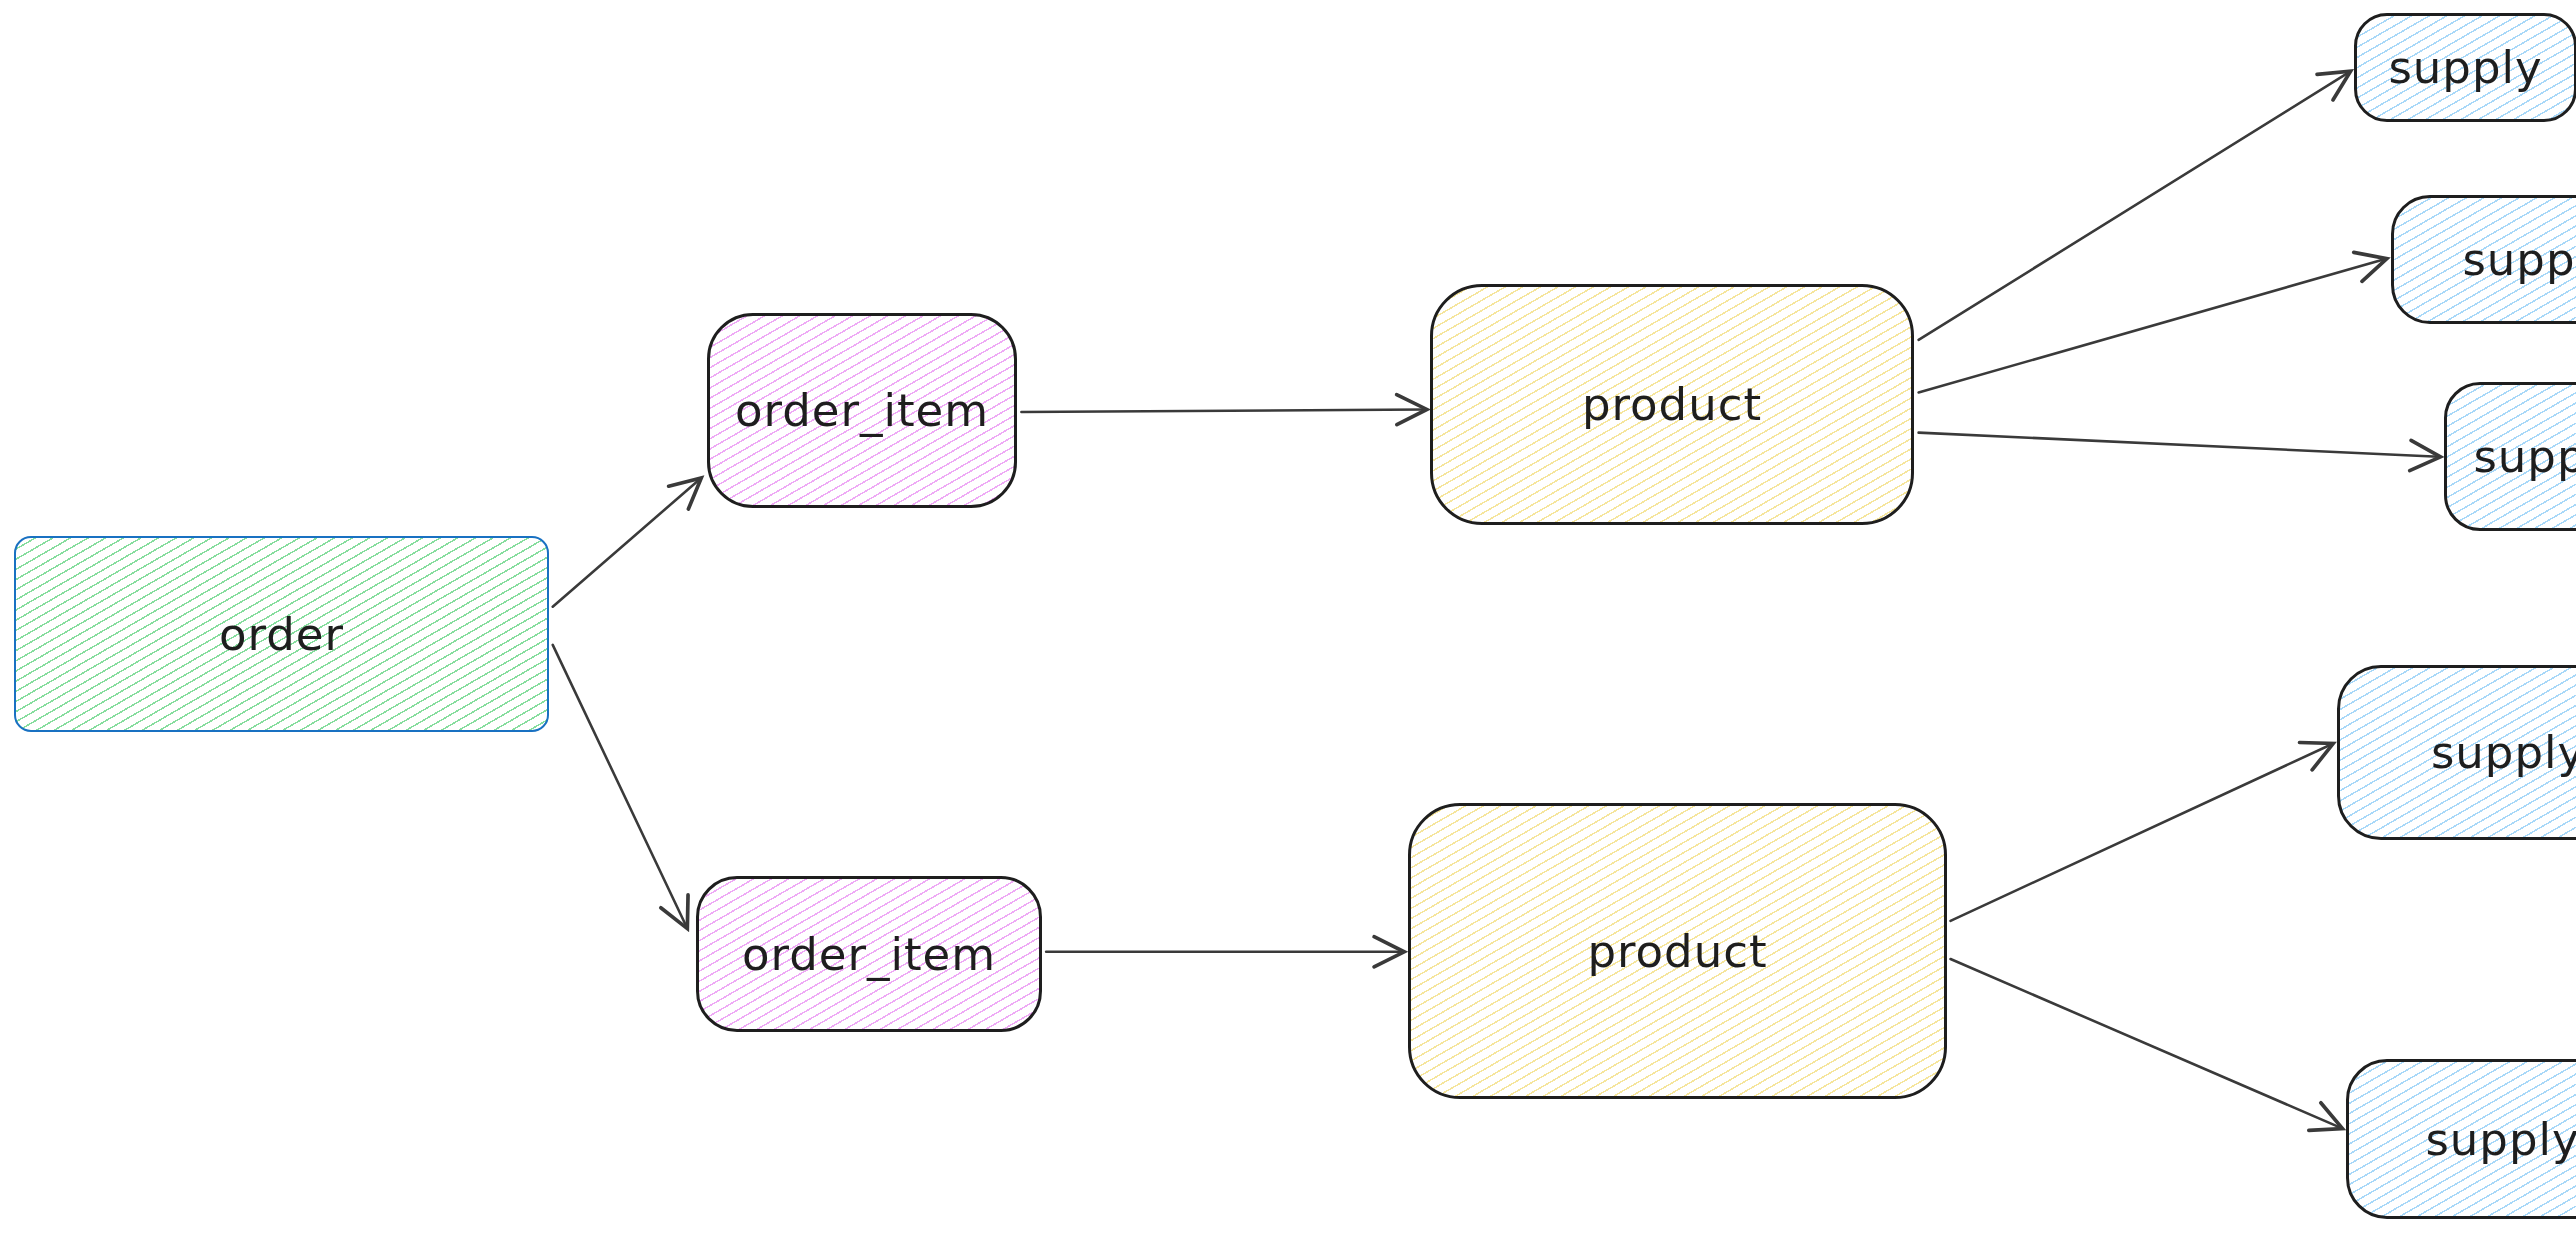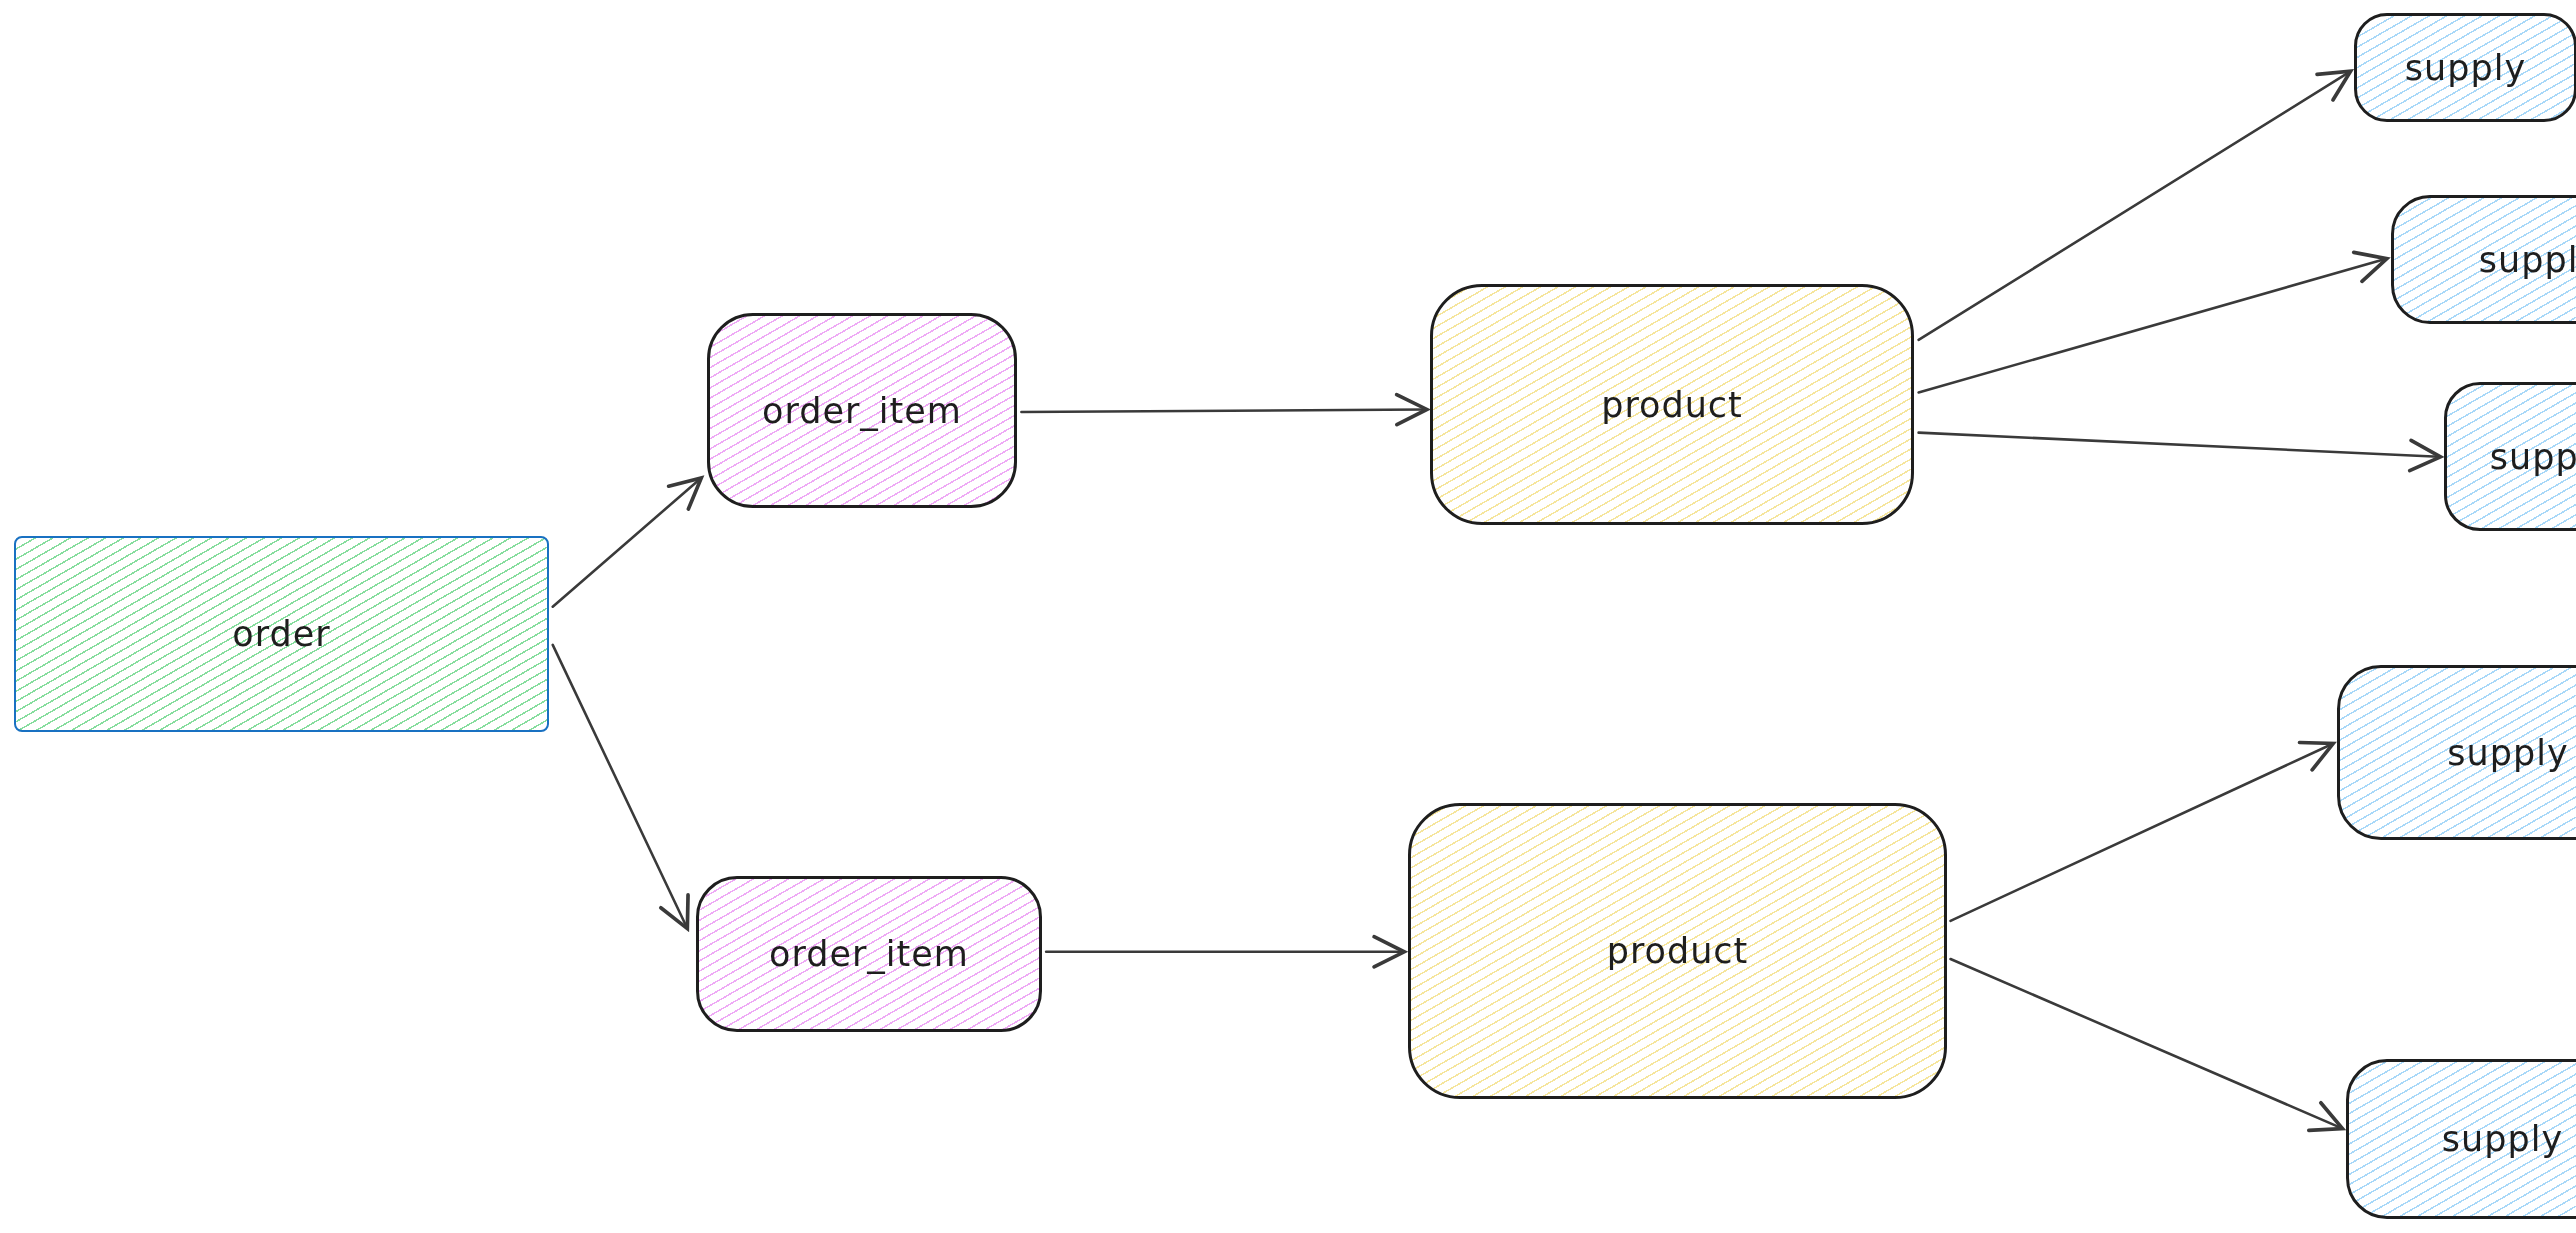--- a/index.html
+++ b/index.html
@@ -11,21 +11,21 @@
     font-family:"DejaVu Sans", sans-serif;
   }
   .node{
     position:absolute;
     box-sizing:border-box;
     border:3.6px solid #1e1e1e;
     background-color:#ffffff;
     display:flex;align-items:center;justify-content:center;
   }
   .node-label{
-    font-size:35px;
+    font-size:45px;
     color:#1e1e1e;
     letter-spacing:1px;
     white-space:nowrap;
     user-select:none;
   }
   .edges{
     position:absolute;left:0;top:0;width:100%;height:100%;
     pointer-events:none;
   }
   .edges path{pointer-events:stroke;}
@@ -45,21 +45,21 @@
       <path d="M 1072 1252 L 1332 1800" stroke="#3a3a3a" stroke-width="5" fill="none" stroke-linecap="round" marker-end="url(#arrowhead)"></path>
       <path d="M 1982 800 L 2766 795" stroke="#3a3a3a" stroke-width="5" fill="none" stroke-linecap="round" marker-end="url(#arrowhead)"></path>
       <path d="M 2030 1848 L 2722 1848" stroke="#3a3a3a" stroke-width="5" fill="none" stroke-linecap="round" marker-end="url(#arrowhead)"></path>
       <path d="M 3724 660 L 4560 140" stroke="#3a3a3a" stroke-width="5" fill="none" stroke-linecap="round" marker-end="url(#arrowhead)"></path>
       <path d="M 3724 762 L 4630 503" stroke="#3a3a3a" stroke-width="5" fill="none" stroke-linecap="round" marker-end="url(#arrowhead)"></path>
       <path d="M 3724 840 L 4734 887" stroke="#3a3a3a" stroke-width="5" fill="none" stroke-linecap="round" marker-end="url(#arrowhead)"></path>
       <path d="M 3786 1788 L 4526 1445" stroke="#3a3a3a" stroke-width="5" fill="none" stroke-linecap="round" marker-end="url(#arrowhead)"></path>
       <path d="M 3786 1862 L 4544 2190" stroke="#3a3a3a" stroke-width="5" fill="none" stroke-linecap="round" marker-end="url(#arrowhead)"></path>
     </svg>
 
-  <div class="node" style="left: 14px; top: 536px; width: 535px; height: 196px; border-radius: 8px; border-color: rgb(25, 113, 194); border-width: 2.6px; background-image: repeating-linear-gradient(150deg, rgb(134, 221, 158) 0px, rgb(134, 221, 158) 1.5px, transparent 1.5px, transparent 8.8px);">
+  <div class="node" style="left: 14px; top: 536px; width: 535px; height: 196px; border-radius: 17px; border-color: rgb(25, 113, 194); border-width: 2.6px; background-image: repeating-linear-gradient(150deg, rgb(134, 221, 158) 0px, rgb(134, 221, 158) 1.5px, transparent 1.5px, transparent 8.8px);">
     <span class="node-label">order</span>
   </div>
   <div class="node" style="left: 707px; top: 313px; width: 310px; height: 195px; border-radius: 46px; border-color: rgb(30, 30, 30); border-width: 3.6px; background-image: repeating-linear-gradient(150deg, rgb(238, 170, 245) 0px, rgb(238, 170, 245) 1.5px, transparent 1.5px, transparent 8.8px);">
     <span class="node-label">order_item</span>
   </div>
   <div class="node" style="left: 696px; top: 876px; width: 346px; height: 156px; border-radius: 41px; border-color: rgb(30, 30, 30); border-width: 3.6px; background-image: repeating-linear-gradient(150deg, rgb(238, 170, 245) 0px, rgb(238, 170, 245) 1.5px, transparent 1.5px, transparent 8.8px);">
     <span class="node-label">order_item</span>
   </div>
   <div class="node" style="left: 1430px; top: 284px; width: 484px; height: 241px; border-radius: 52px; border-color: rgb(30, 30, 30); border-width: 3.6px; background-image: repeating-linear-gradient(150deg, rgb(245, 229, 156) 0px, rgb(245, 229, 156) 1.5px, transparent 1.5px, transparent 8.8px);">
     <span class="node-label">product</span>

